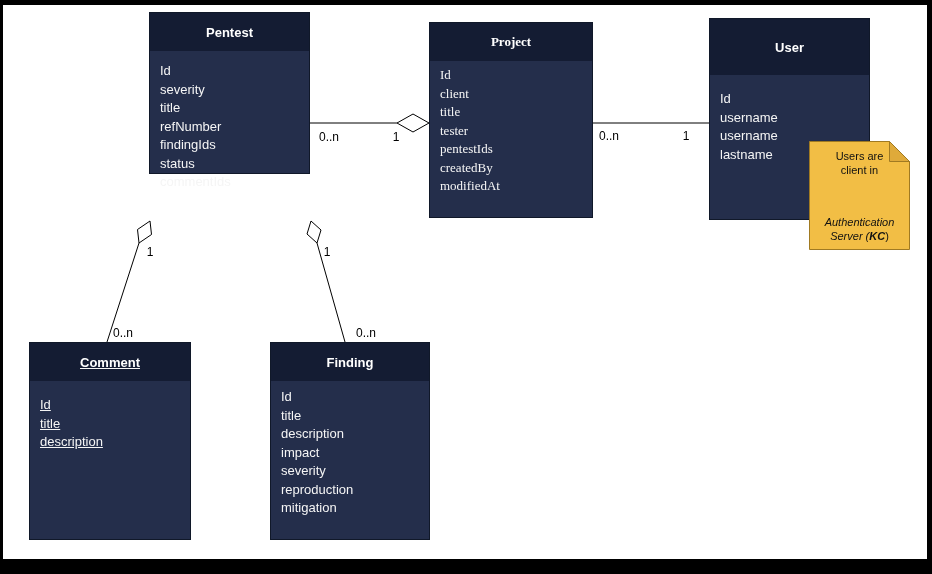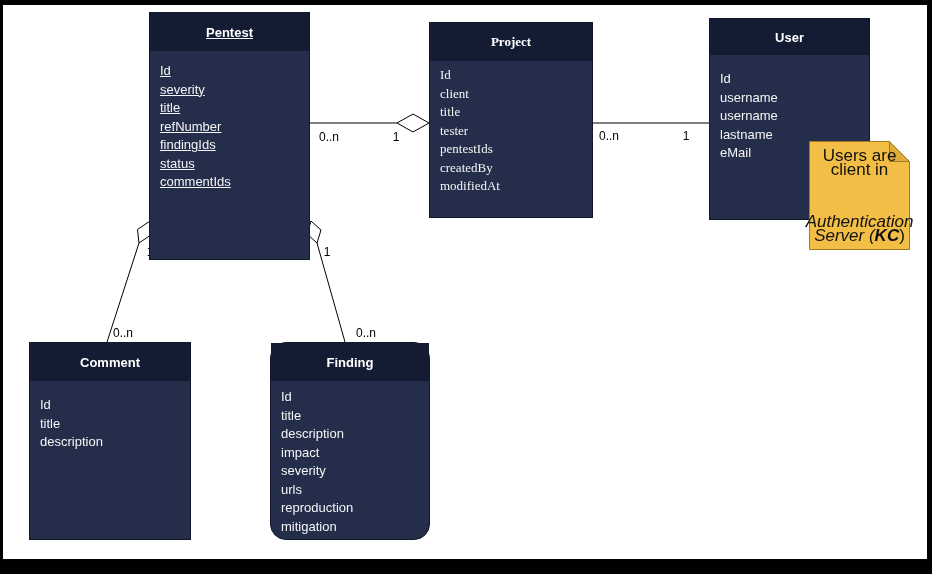--- a/index.html
+++ b/index.html
@@ -29,21 +29,21 @@
     width:100%;
   }
   .entity-body{padding:11px 8px 0 10px;}
   .field{font-size:13px;line-height:18.5px;white-space:nowrap;}
   .mult{font-size:12px;fill:#000;}
   .note{position:absolute;left:809px;top:141px;width:101px;height:109px;z-index:3;}
   .note svg{position:absolute;left:0;top:0;}
   .note-text{
     position:absolute;left:0;top:0;width:100%;height:100%;
     display:flex;flex-direction:column;align-items:center;justify-content:center;
-    font-size:17px;line-height:14px;color:#111;text-align:center;
+    font-size:11px;line-height:14px;color:#111;text-align:center;
   }
   .it{font-style:italic;margin-top:38px;}
   .bd{font-weight:bold;}
 </style>
 </head>
 <body>
 
 <div class="canvas"></div>
 
 <div class="stage">
@@ -71,21 +71,21 @@
     </g>
 
     <g>
       <polygon points="311,221 321,230 317,243 307,234" fill="#fff" stroke="#000" stroke-width="1"></polygon>
       <line x1="317" y1="243" x2="345" y2="342" stroke="#000" stroke-width="1"></line>
       <text class="mult" x="327" y="256" text-anchor="middle">1</text>
       <text class="mult" x="366" y="337" text-anchor="middle">0..n</text>
     </g>
   </svg>
 
-  <div class="entity" style="left:149px;top:12px;width:161px;height:248px;text-decoration:underline;">
+  <div class="entity" style="left:149px;top:12px;width:161px;height:162px;">
     <div class="entity-header" style="height:38px">Pentest</div>
     <div class="entity-body">
       <div class="field">Id</div>
       <div class="field">severity</div>
       <div class="field">title</div>
       <div class="field">refNumber</div>
       <div class="field">findingIds</div>
       <div class="field">status</div>
       <div class="field">commentIds</div>
     </div>
@@ -98,48 +98,46 @@
       <div class="field">client</div>
       <div class="field">title</div>
       <div class="field">tester</div>
       <div class="field">pentestIds</div>
       <div class="field">createdBy</div>
       <div class="field">modifiedAt</div>
     </div>
   </div>
 
   <div class="entity" style="left:709px;top:18px;width:161px;height:202px;">
-    <div class="entity-header" style="height:36px">User</div>
+    <div class="entity-header" style="height:56px">User</div>
     <div class="entity-body" style="padding-top:15px">
       <div class="field">Id</div>
       <div class="field">username</div>
       <div class="field">username</div>
       <div class="field">lastname</div>
-      <div class="field">eMail</div>
     </div>
   </div>
 
-  <div class="entity" style="left:29px;top:342px;width:162px;height:198px;">
+  <div class="entity" style="left:29px;top:342px;width:162px;height:198px;text-decoration:underline;">
     <div class="entity-header" style="height:38px">Comment</div>
     <div class="entity-body" style="padding-top:15px">
       <div class="field">Id</div>
       <div class="field">title</div>
       <div class="field">description</div>
     </div>
   </div>
 
-  <div class="entity" style="left:270px;top:342px;width:160px;height:198px;border-radius:16px;">
+  <div class="entity" style="left:270px;top:342px;width:160px;height:198px;">
     <div class="entity-header" style="height:38px">Finding</div>
     <div class="entity-body" style="padding-top:7px">
       <div class="field">Id</div>
       <div class="field">title</div>
       <div class="field">description</div>
       <div class="field">impact</div>
       <div class="field">severity</div>
-      <div class="field">urls</div>
       <div class="field">reproduction</div>
       <div class="field">mitigation</div>
     </div>
   </div>
 
   <div class="note">
     <svg width="101" height="109" viewBox="0 0 101 109">
       <path d="M0.5,0.5 L80.5,0.5 L100.5,20.5 L100.5,108.5 L0.5,108.5 Z" fill="var(--note_bg,#f2be45)" stroke="var(--note_border,#a07a22)" stroke-width="1"></path>
       <path d="M80.5,0.5 L80.5,20.5 L100.5,20.5 Z" fill="var(--note_fold,#dfaa3a)" stroke="var(--note_border,#a07a22)" stroke-width="1"></path>
     </svg>

